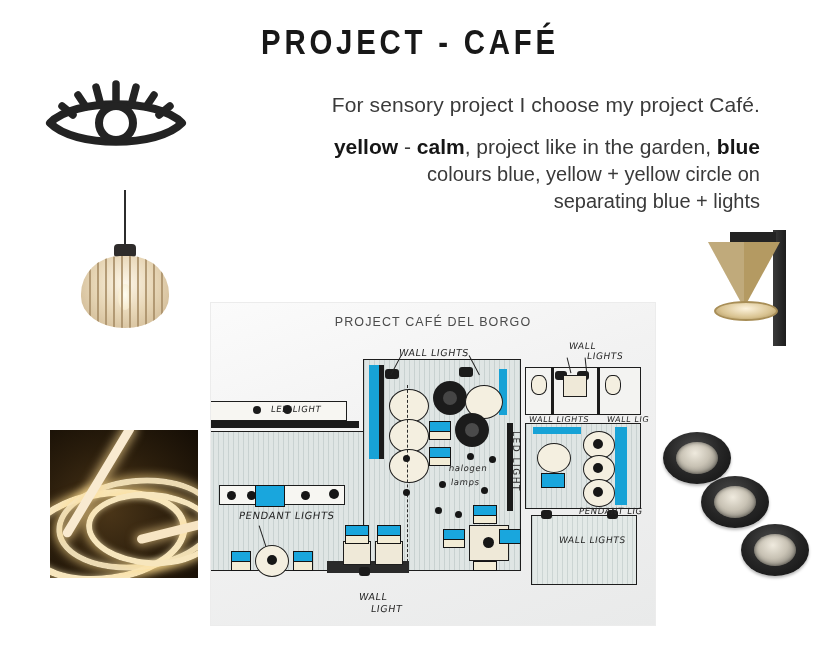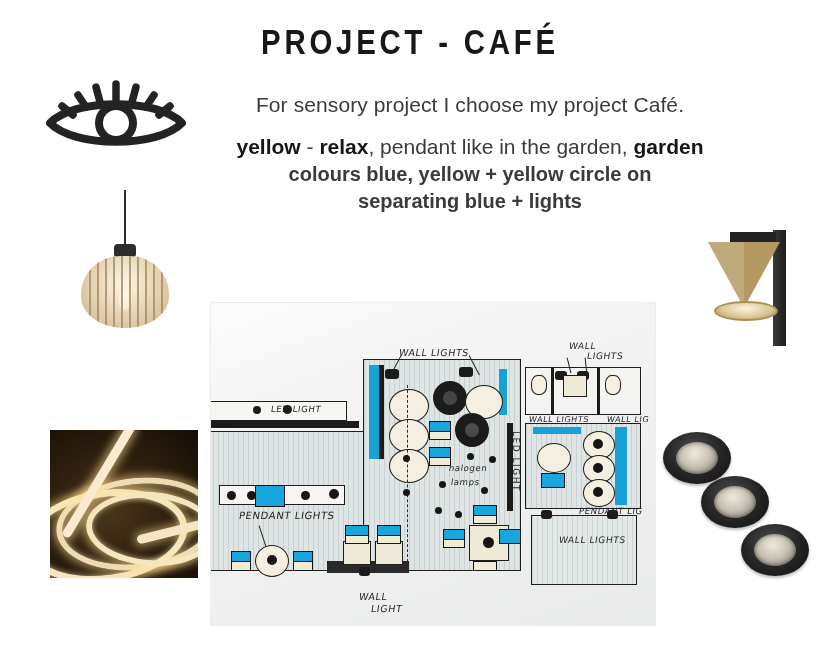--- a/index.html
+++ b/index.html
@@ -11,24 +11,24 @@
 
   
   #page-title{
     position:absolute;left:0;top:22px;width:820px;text-align:center;
     font-family:"Liberation Sans", sans-serif;
     font-size:35px;font-weight:bold;letter-spacing:4.5px;color:#181818;
     transform:scaleX(0.84);transform-origin:50% 50%;
   }
 
   
-  .copy{position:absolute;left:180px;top:92px;width:580px;text-align:center;color:#3a3a3a;}
+  .copy{position:absolute;left:180px;top:92px;width:580px;text-align:right;color:#3a3a3a;}
   .copy .lead{font-size:21px;line-height:1.25;letter-spacing:.1px;}
   .copy .l2{font-size:21px;line-height:1.3;margin-top:15px;}
-  .copy .l3,.copy .l4,.copy .l5{font-size:20px;line-height:1.35;font-weight:bold;}
+  .copy .l3,.copy .l4,.copy .l5{font-size:20px;line-height:1.35;}
   .copy b{font-weight:bold;color:#161616;}
 
   
   #eye-icon{position:absolute;left:40px;top:74px;width:152px;height:72px;}
 
   
   #pendant-photo{position:absolute;left:62px;top:182px;width:126px;height:146px;background:#fff;}
   .pend-cord{position:absolute;left:50%;top:8px;width:2px;height:56px;background:#2c2c2c;transform:translateX(-50%);}
   .pend-cap{position:absolute;left:50%;top:62px;width:22px;height:13px;background:#2e2c2b;border-radius:4px 4px 3px 3px;transform:translateX(-50%);}
   .pend-shade{position:absolute;left:50%;top:74px;width:88px;height:72px;transform:translateX(-50%);
@@ -123,21 +123,21 @@
         <path d="M22 32 L33 41"></path>
         <path d="M130 32 L119 41"></path>
       </g>
       <path d="M10 49 C34 24, 118 24, 142 49 C118 74, 34 74, 10 49 Z" fill="none" stroke="#232323" stroke-width="8" stroke-linejoin="round"></path>
       <circle cx="76" cy="49" r="17" fill="none" stroke="#232323" stroke-width="8"></circle>
     </svg>
   </div>
 
   <div class="copy">
     <div class="lead">For sensory project I choose my project Café.</div>
-    <div class="l2"><b>yellow</b><span> - </span><b>relax</b><span>, pendant like in the garden, </span><b>garden</b></div>
+    <div class="l2"><b>yellow</b><span> - </span><b>calm</b><span>, project like in the garden, </span><b>blue</b></div>
     <div class="l3">colours blue, yellow + yellow circle on</div>
     <div class="l4">separating blue + lights</div>
   </div>
 
   <div id="pendant-photo">
     <div class="pend-cord"></div>
     <div class="pend-cap"></div>
     <div class="pend-shade">
       <div class="pend-bulb"></div>
       <div class="pend-rib" style="left:8px"></div>
@@ -170,20 +170,21 @@
   </div>
 
   <div id="spots-photo">
     <div class="spot spot1"></div>
     <div class="spot spot2"></div>
     <div class="spot spot3"></div>
   </div>
 
   <div id="floorplan-photo">
 
+    <div id="plan-title">PROJECT CAFÉ DEL BORGO</div>
 
     <div class="rm" style="left:-4px;top:128px;width:200px;height:140px;">
       <div class="floorhatch"></div>
     </div>
 
     <div class="rm" style="left:152px;top:56px;width:158px;height:212px;">
       <div class="floorhatch"></div>
     </div>
 
     <div class="rm" style="left:314px;top:64px;width:116px;height:48px;background:#f3f3f1;">

